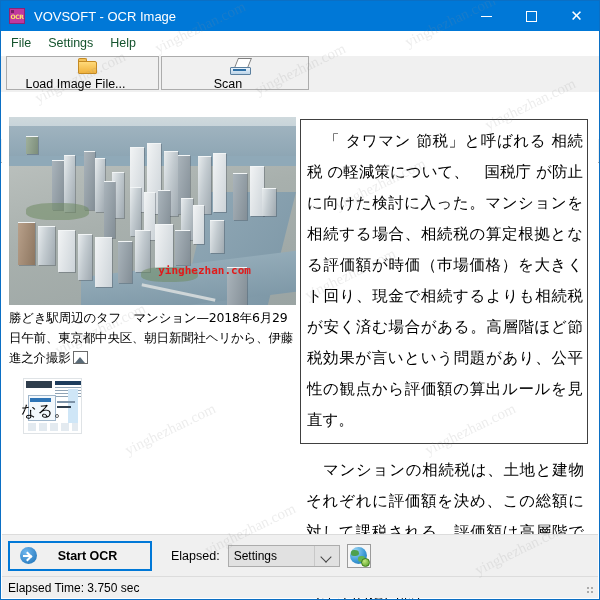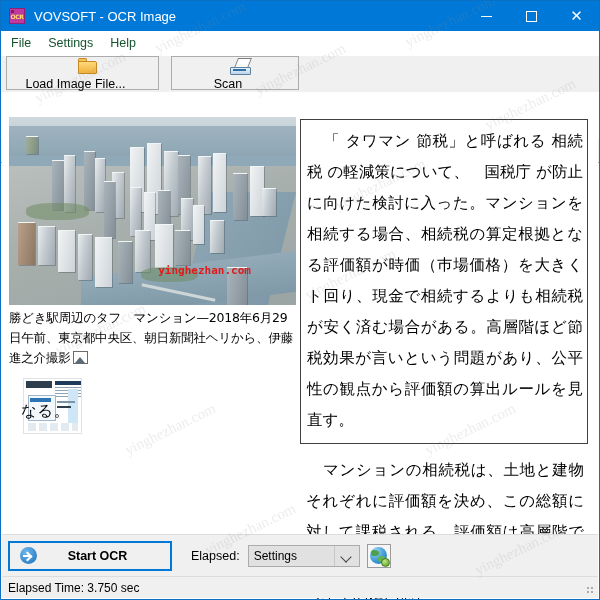--- a/index.html
+++ b/index.html
@@ -130,21 +130,21 @@
     height: 34px;
     background: #f0f0f0;
     border: 1px solid #acacac;
     box-sizing: border-box;
     display: flex;
     align-items: center;
     position: relative;
     flex-direction: column;
   }
   .tbtn.load { width: 153px; margin-left: 5px; }
-  .tbtn.scan { width: 128px; margin-left: 12px; }
+  .tbtn.scan { width: 148px; margin-left: 2px; }
   .tbtn .ticon {
     width: 22px; height: 20px;
     margin-left: 11px;
     position: relative;
     flex: none;
   }
   .tbtn .tlabel {
     flex: 1;
     text-align: center;
     font-size: 12.5px;
@@ -499,21 +499,21 @@
     left: 1px;
     bottom: 23px;
     width: 596px;
     height: 41px;
     background: #f0f0f0;
     border-top: 1px solid #dcdcdc;
     display: flex;
     align-items: center;
   }
   .start-btn {
-    width: 164px;
+    width: 144px;
     height: 30px;
     margin-left: 6px;
     background: #f0f0f0;
     border: 2px solid #0078d7;
     box-sizing: border-box;
     display: flex;
     align-items: center;
     position: relative;
   }
   .arrow-icon {

